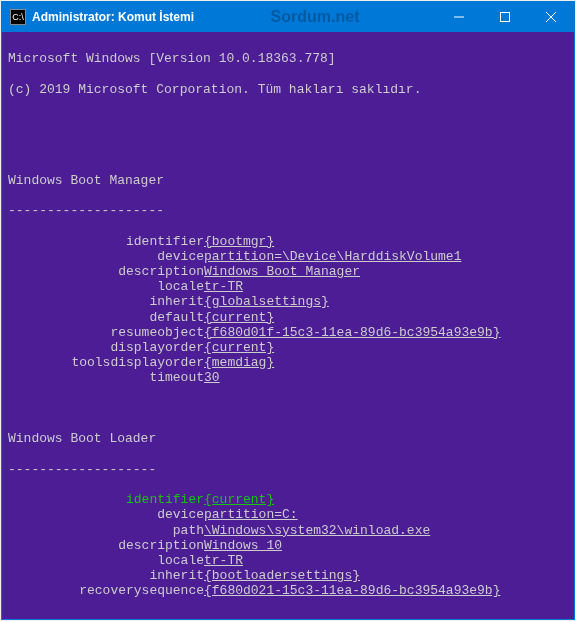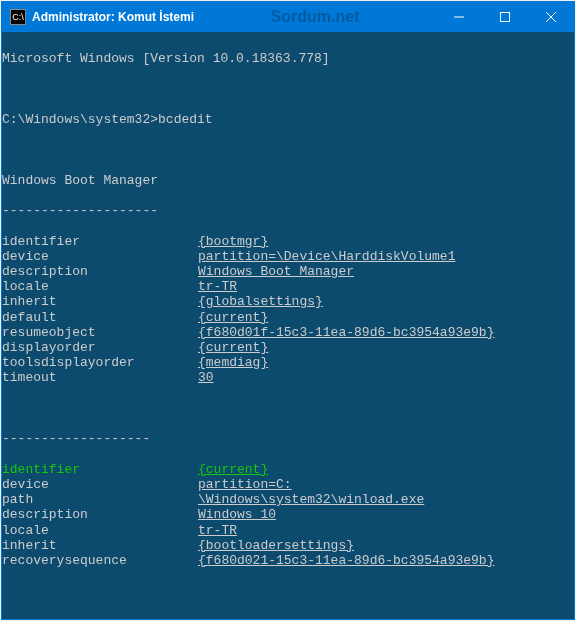--- a/index.html
+++ b/index.html
@@ -57,31 +57,31 @@
       height: 30px;
       display: flex;
       align-items: center;
       justify-content: center;
       color: #fff;
       font-family: 'Segoe UI', sans-serif;
     }
     .win-btn svg { width: 10px; height: 10px; }
     .console {
       flex: 1;
-      background: #0c4a6e;
+      background: #4c1d95;
       color: #ccc;
-      padding: 4px 0;
+      padding: 4px 6px;
       line-height: 15.2px;
       white-space: pre;
       overflow: hidden;
       font-family: Consolas, 'Courier New', monospace;
     }
     .line { display: block; }
     .row { display: flex; }
-    .key { display: inline-block; width: 196px; }
+    .key { display: inline-block; width: 196px; text-align: right; }
     .val { display: inline-block; text-decoration: underline; }
     .green { color: #16c60c; }
   </style>
 </head>
 <body>
 
 <div class="window">
   <div class="titlebar">
     <span class="titlebar-icon">C:\</span>
     <span class="titlebar-title">Administrator: Komut İstemi</span>
@@ -101,23 +101,24 @@
         <svg viewBox="0 0 10 10">
             <line x1="0" y1="0" x2="10" y2="10" stroke="#fff" stroke-width="1"></line>
             <line x1="10" y1="0" x2="0" y2="10" stroke="#fff" stroke-width="1"></line>
           </svg>
       </div>
     </div>
   </div>
 
   <div class="console">
 <span class="line">Microsoft Windows [Version 10.0.18363.778]</span>
+<span class="line">(c) 2019 Microsoft Corporation. Tüm hakları saklıdır.</span>
 <span class="line"> </span>
-<span class="line"><span>C:\Windows\system32&gt;</span><span>bcdedit</span></span>
 <span class="line"> </span>
 <span class="line">Windows Boot Manager</span>
 <span class="line">--------------------</span>
 <div id="manager-rows"><span class="line row"><span class="key">identifier</span><span class="val">{bootmgr}</span></span><span class="line row"><span class="key">device</span><span class="val">partition=\Device\HarddiskVolume1</span></span><span class="line row"><span class="key">description</span><span class="val">Windows Boot Manager</span></span><span class="line row"><span class="key">locale</span><span class="val">tr-TR</span></span><span class="line row"><span class="key">inherit</span><span class="val">{globalsettings}</span></span><span class="line row"><span class="key">default</span><span class="val">{current}</span></span><span class="line row"><span class="key">resumeobject</span><span class="val">{f680d01f-15c3-11ea-89d6-bc3954a93e9b}</span></span><span class="line row"><span class="key">displayorder</span><span class="val">{current}</span></span><span class="line row"><span class="key">toolsdisplayorder</span><span class="val">{memdiag}</span></span><span class="line row"><span class="key">timeout</span><span class="val">30</span></span></div>
 <span class="line"> </span>
+<span class="line">Windows Boot Loader</span>
 <span class="line">-------------------</span>
 <div id="loader-rows"><span class="line row"><span class="key green">identifier</span><span class="val green">{current}</span></span><span class="line row"><span class="key">device</span><span class="val">partition=C:</span></span><span class="line row"><span class="key">path</span><span class="val">\Windows\system32\winload.exe</span></span><span class="line row"><span class="key">description</span><span class="val">Windows 10</span></span><span class="line row"><span class="key">locale</span><span class="val">tr-TR</span></span><span class="line row"><span class="key">inherit</span><span class="val">{bootloadersettings}</span></span><span class="line row"><span class="key">recoverysequence</span><span class="val">{f680d021-15c3-11ea-89d6-bc3954a93e9b}</span></span></div>
   </div>
 </div>
 
 </body></html>

